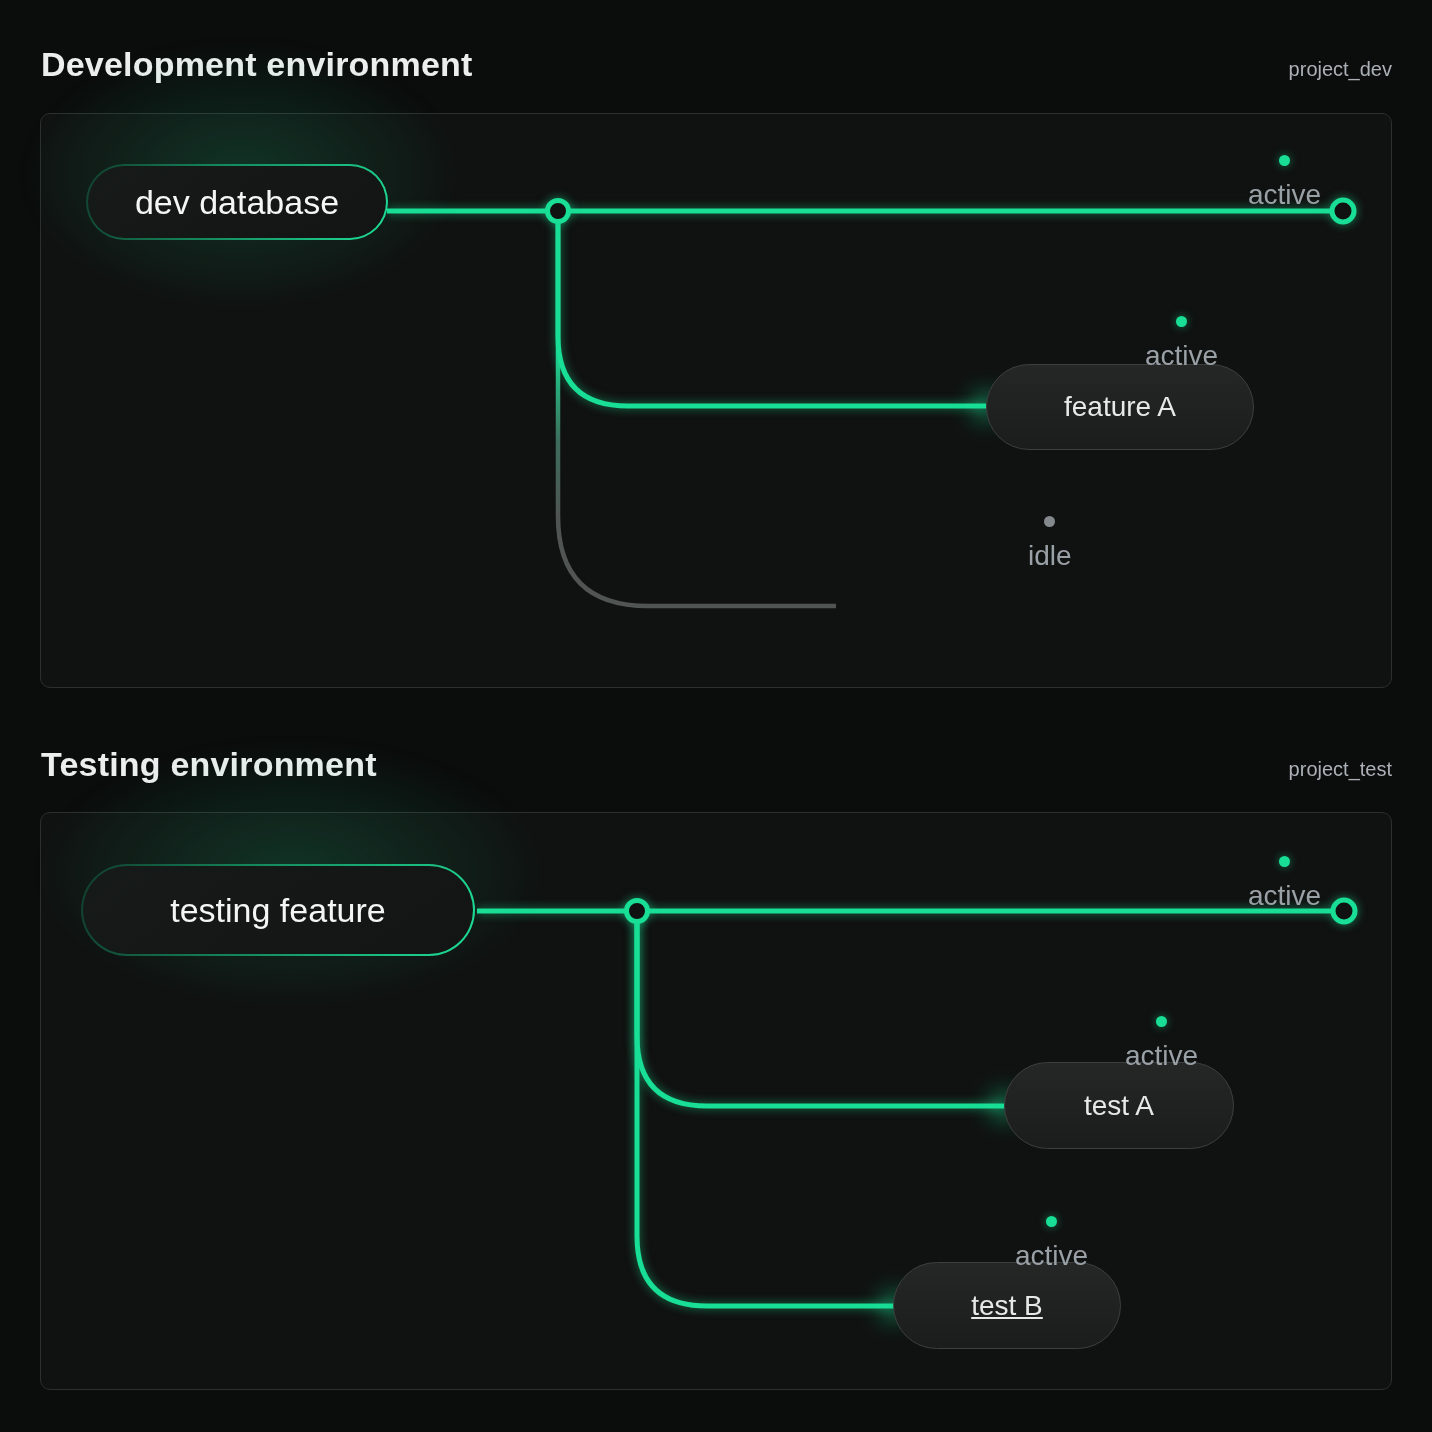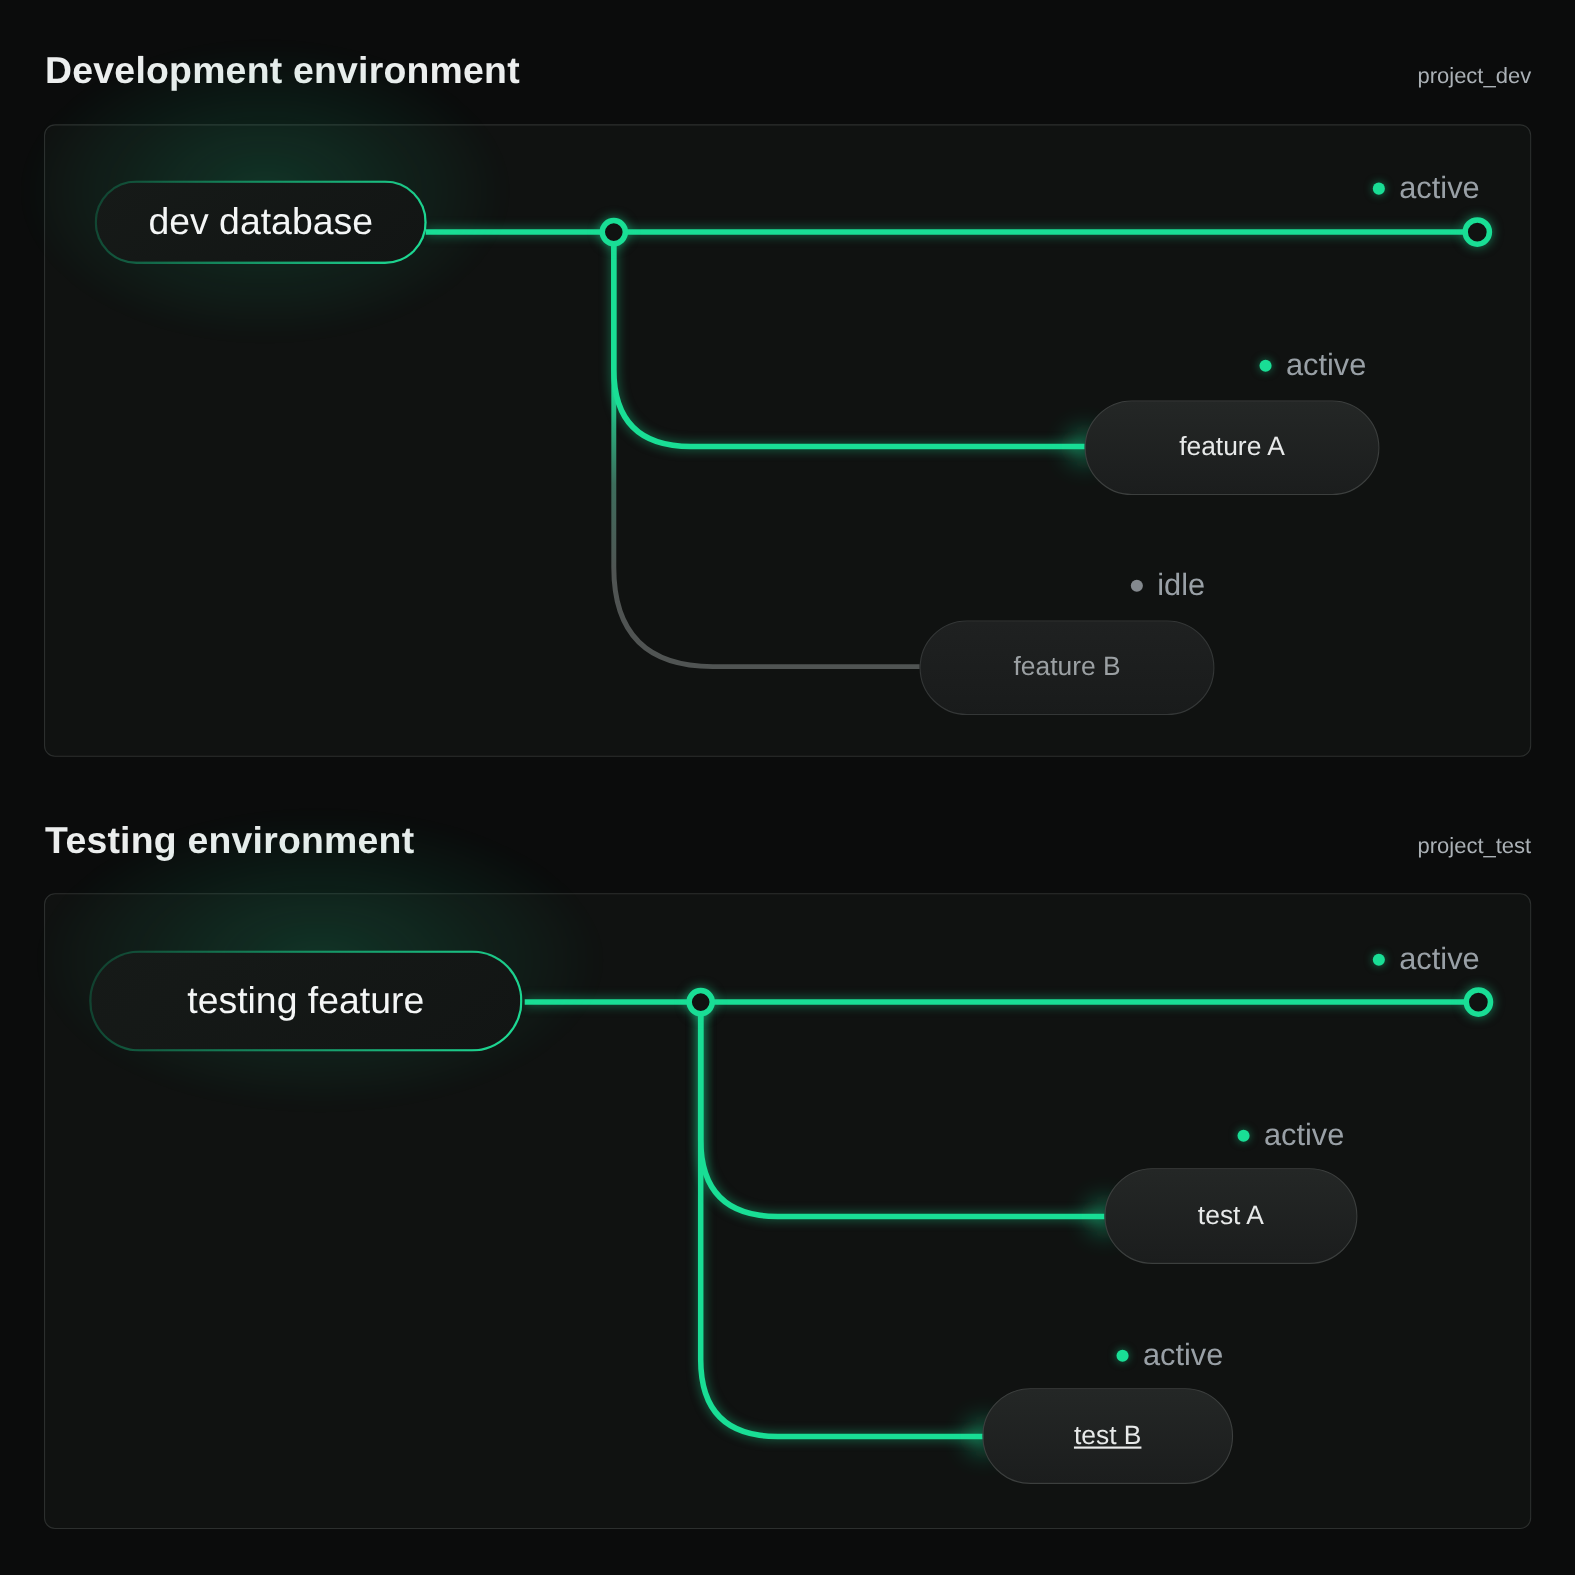--- a/index.html
+++ b/index.html
@@ -27,26 +27,26 @@
   .pill.root { background:
       linear-gradient(145deg,#161a18 0%, #121514 100%) padding-box,
       linear-gradient(115deg, rgba(25,222,149,.18) 0%, rgba(25,222,149,.55) 45%, #1ee098 100%) border-box;
     border:2px solid transparent;
     color:#f4f6f6; font-size:34px; }
   .halo { position:absolute; z-index:2; pointer-events:none;
     background:radial-gradient(closest-side, rgba(25,222,149,.17), rgba(25,222,149,0) 72%);
     filter:blur(6px); }
 
   .pill.branch { background:linear-gradient(180deg,#242726 0%, #1b1d1d 100%);
-    border:1.5px solid #3c3f3e; color:#e7e9e9; font-size:24px;text-align:right; }
+    border:1.5px solid #3c3f3e; color:#e7e9e9; font-size:28px;text-align:right; }
   .pill.branch.idle { background:linear-gradient(180deg,#1f2121 0%, #191b1b 100%);
     border-color:#343737; color:#9ba0a3; }
 
   
-  .status { position:absolute; display:flex; align-items:center; gap:13px; font-size:28px; color:#99a0a6; z-index:4; }
+  .status { position:absolute; display:flex; align-items:center; gap:13px; font-size:28px; color:#99a0a6; z-index:4;flex-direction:column; }
   .status .dot { width:11px; height:11px; border-radius:50%; background:#19de95; box-shadow:0 0 8px rgba(25,222,149,.5); }
   .status.idle .dot { background:#84898e; box-shadow:none; }
 
   .glowline { filter:drop-shadow(0 0 5px rgba(25,222,149,.55)); }
 </style>
 </head>
 <body>
 
 <div class="page">
 
@@ -97,23 +97,20 @@
       <span>active</span>
     </div>
     <div class="pill branch" style="left:945px; top:250px; width:268px; height:86px;">
       <span class="lbl">feature A</span>
     </div>
 
     <div class="status idle" style="left:987px; top:402px;">
       <span class="dot"></span>
       <span>idle</span>
     </div>
-    <div class="pill branch idle" style="left:795px; top:450px; width:268px; height:86px;">
-      <span class="lbl">feature B</span>
-    </div>
   </div>
 
   <div class="sec-header test">
     <div class="sec-title">Testing environment</div>
     <div class="sec-project">project_test</div>
   </div>
 
   <div class="panel test">
     <svg width="1350" height="576">
       <defs>

